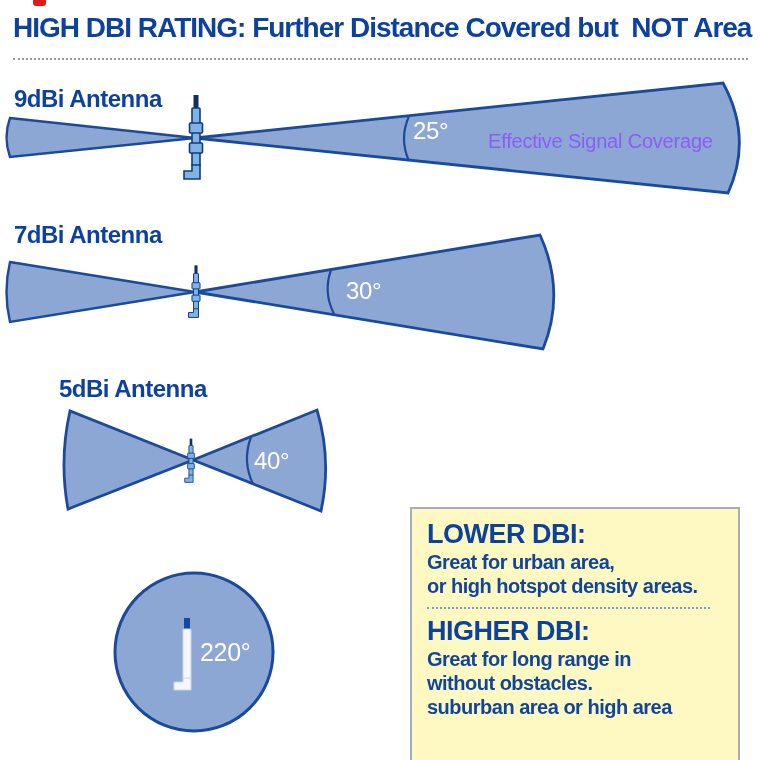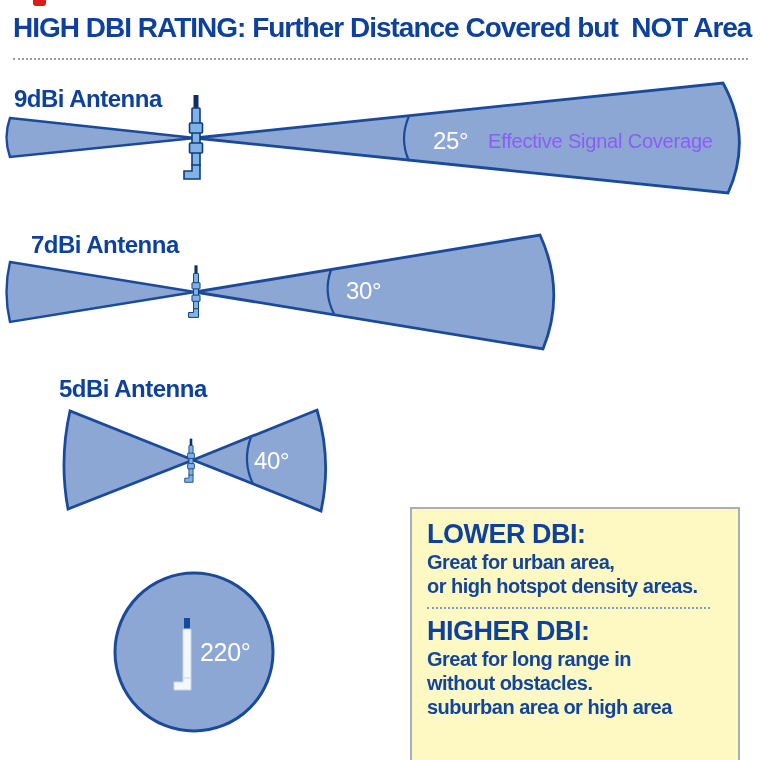--- a/index.html
+++ b/index.html
@@ -15,28 +15,28 @@
     color:#0d419e;white-space:pre;
   }
   #title-sep{
     left:13px;top:58px;width:735px;height:0;
     border-top:2px dotted #9b9b9b;
   }
   .row-label{
     font-size:24px;font-weight:bold;letter-spacing:-0.5px;color:#0d419e;
   }
   #label-9dbi{left:14px;top:85px;text-align:right;}
-  #label-7dbi{left:14px;top:231px;margin-left:17px;}
+  #label-7dbi{left:14px;top:221px;}
   #label-5dbi{left:14px;top:375px;margin-left:45px;}
   #label-2dbi{left:14px;top:548px;}
   #diagram-svg{left:0;top:0;width:760px;height:760px;}
   .angle-label{
     color:#ffffff;font-size:24px;font-weight:normal;letter-spacing:-0.3px;
   }
-  #angle-9dbi{left:413px;top:127px;margin-left:20px;}
+  #angle-9dbi{left:413px;top:117px;}
   #angle-7dbi{left:346px;top:277px;}
   #angle-5dbi{left:254px;top:447px;}
   #angle-2dbi{left:200px;top:638px;font-size:25px;}
   #coverage-note{
     left:488px;top:130px;color:#8b5cf6;font-size:20px;letter-spacing:-0.2px;text-align:right;
   }
   #info-box{
     left:410px;top:507px;width:330px;height:268px;
     background:#fef9c3;border:2px solid #a6aeb9;box-sizing:border-box;
     padding:10px 26px 0 15px;

